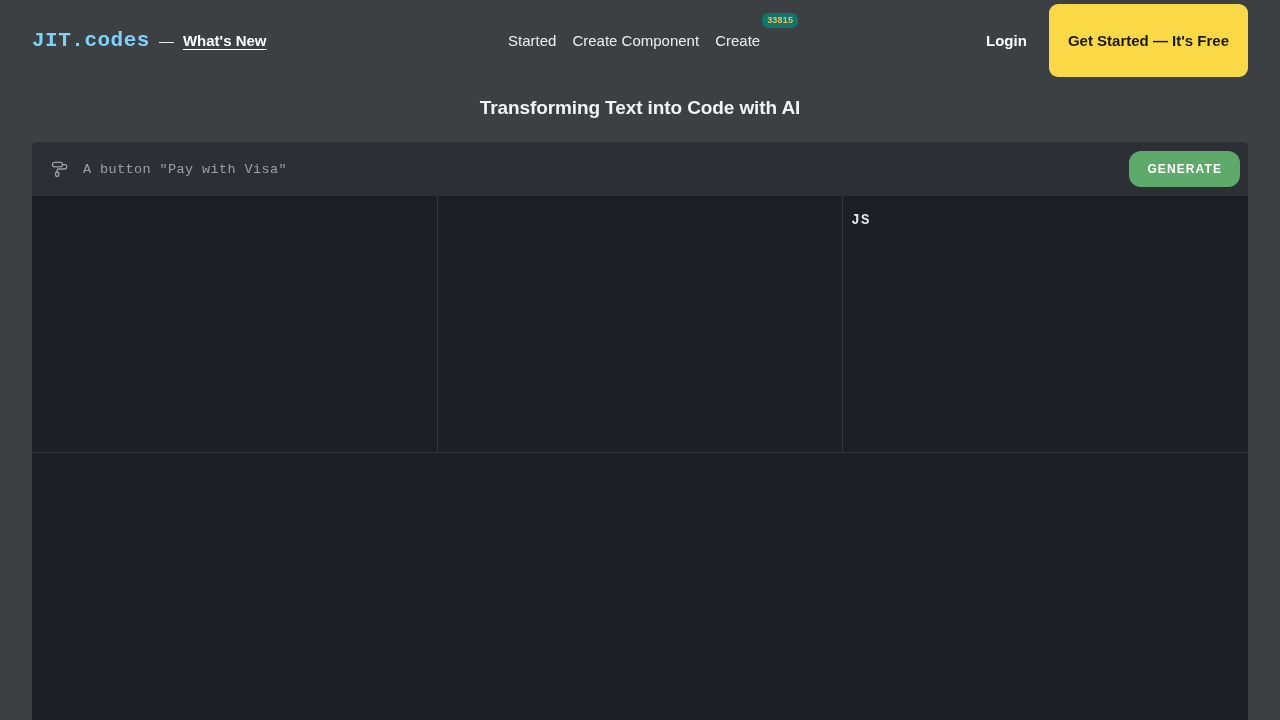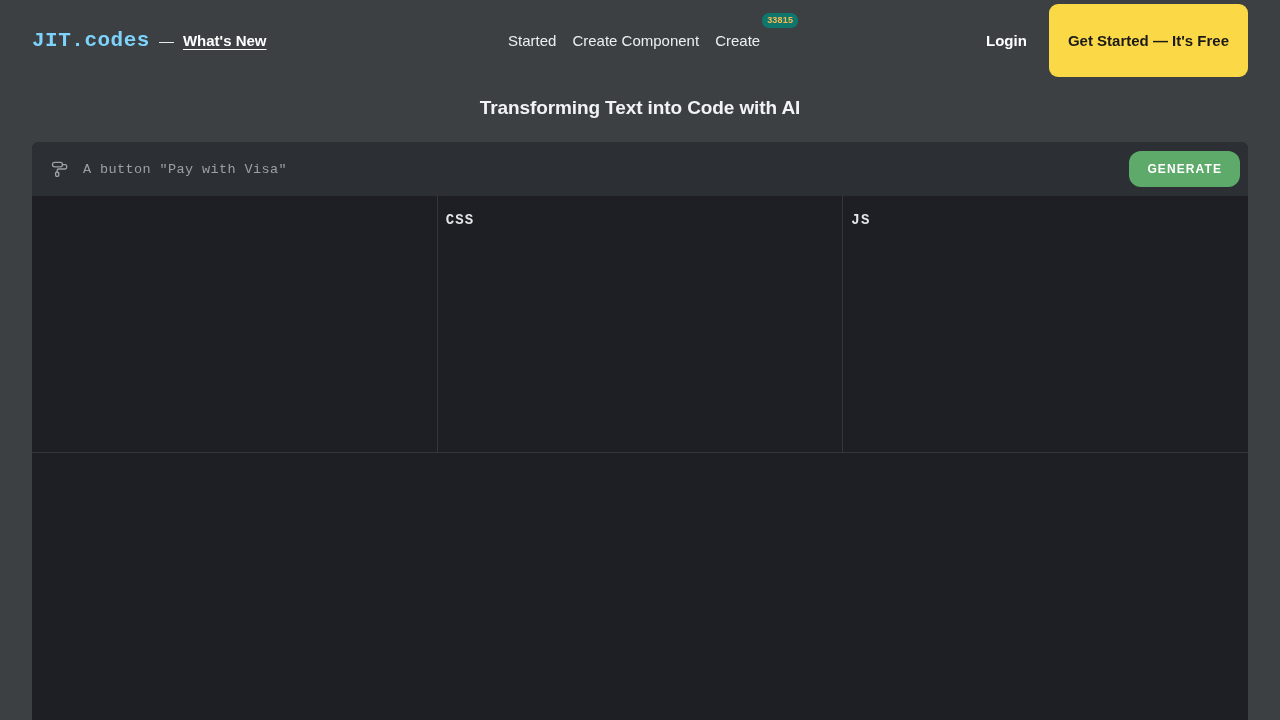--- a/index.html
+++ b/index.html
@@ -277,21 +277,20 @@
     <button class="generate-button">GENERATE</button>
   </div>
 
   <div class="editors">
 
     <div class="editor-pane">
       <div class="editor-code"></div>
     </div>
 
     <div class="editor-pane">
-      <div class="editor-label">CSS</div>
       <div class="editor-code"></div>
     </div>
 
     <div class="editor-pane">
       <div class="editor-label">JS</div>
       <div class="editor-code"></div>
     </div>
 
   </div>
 

